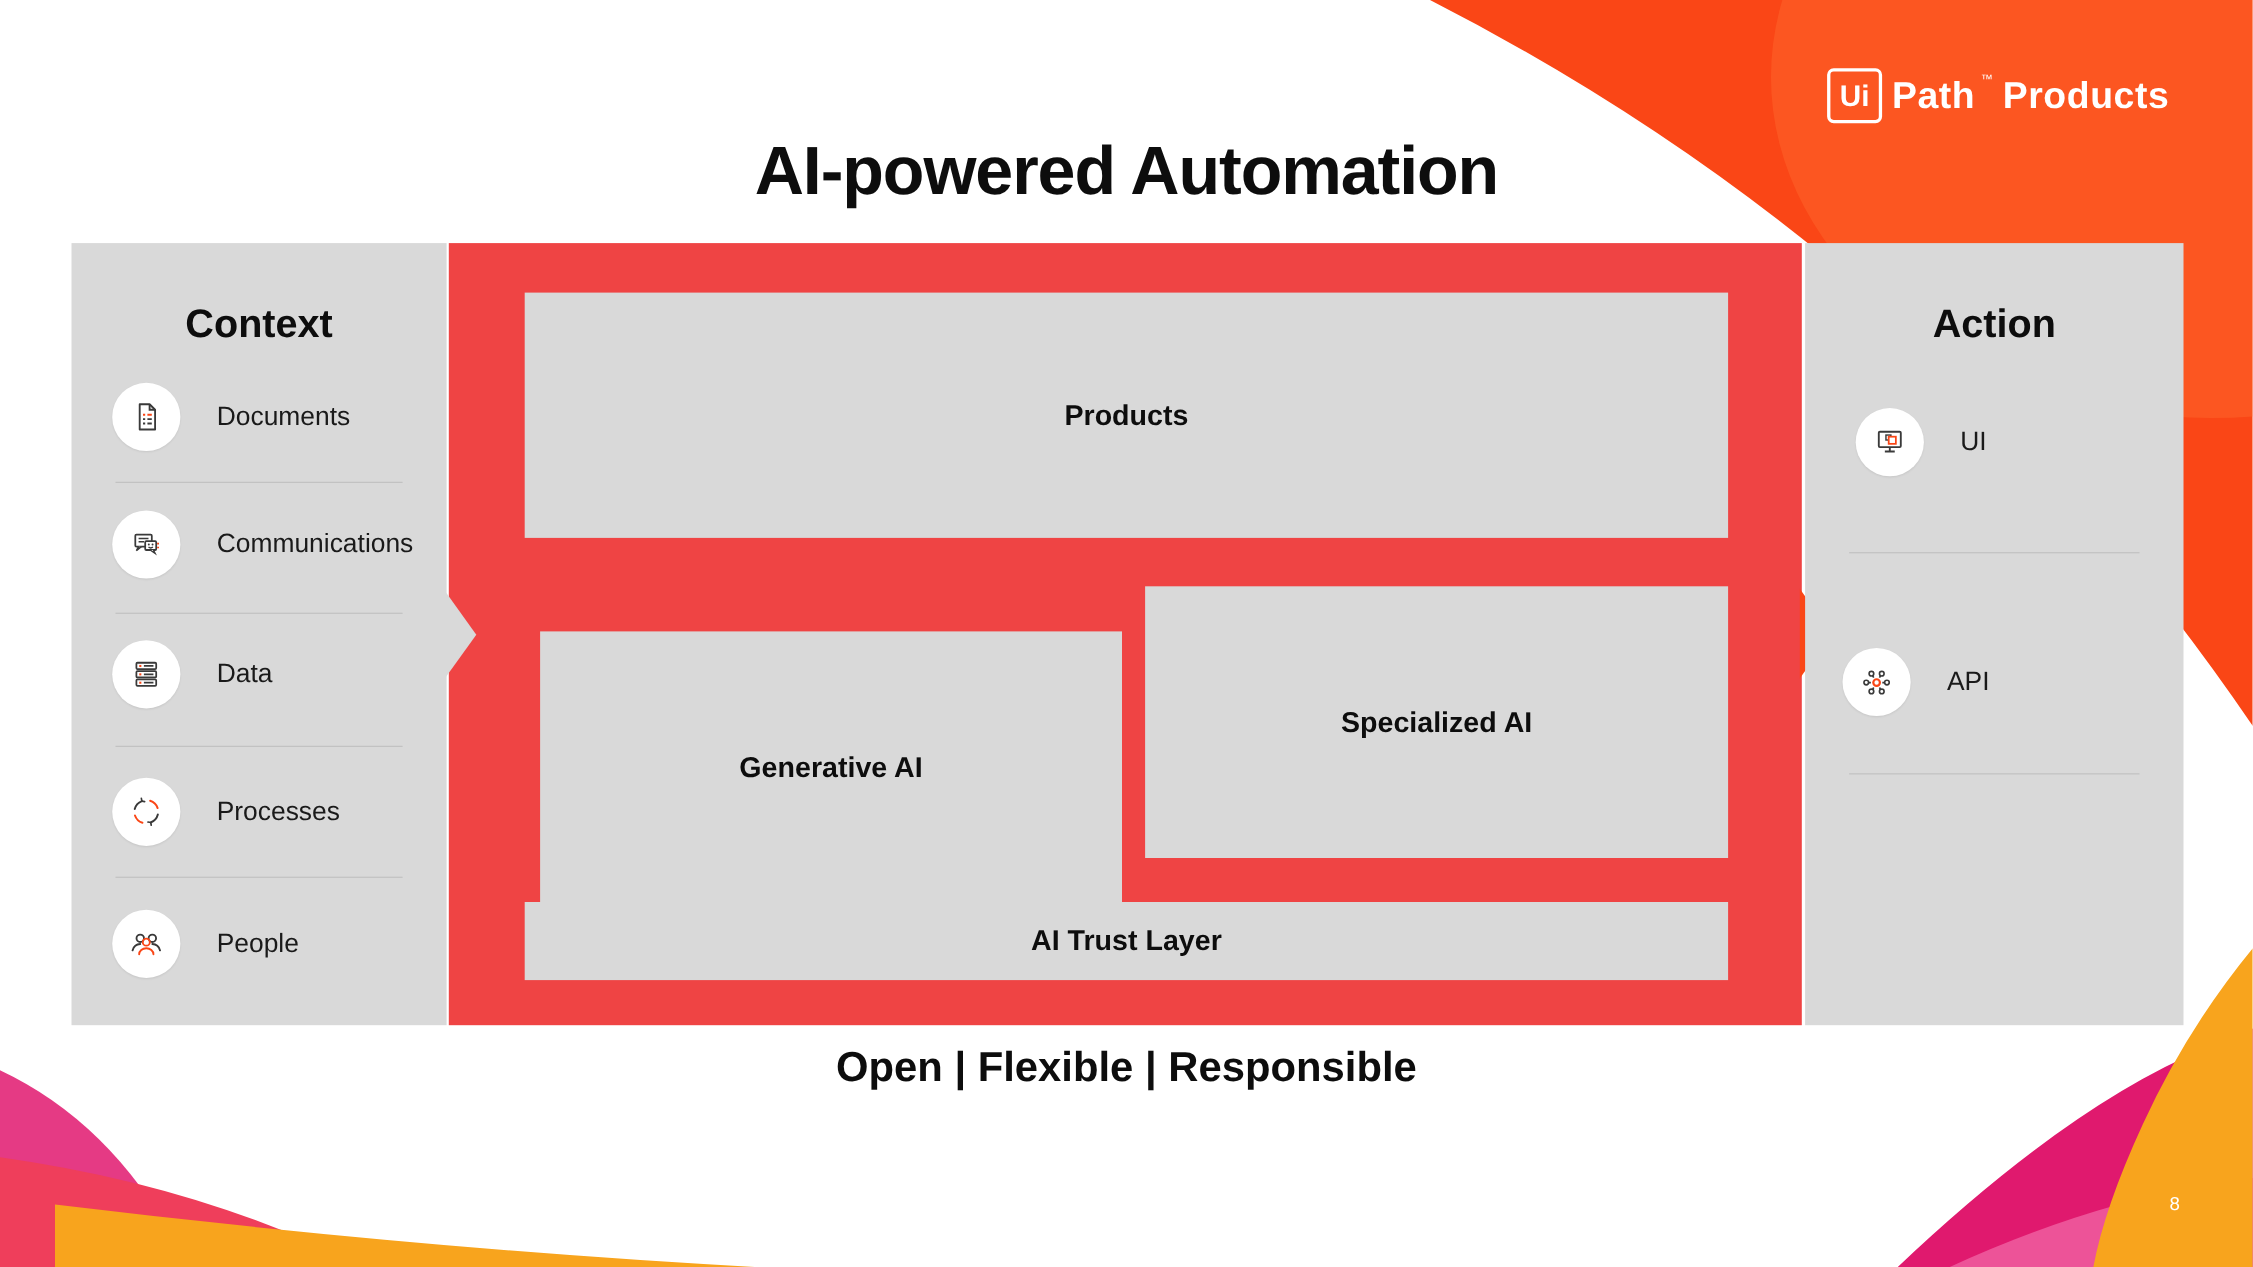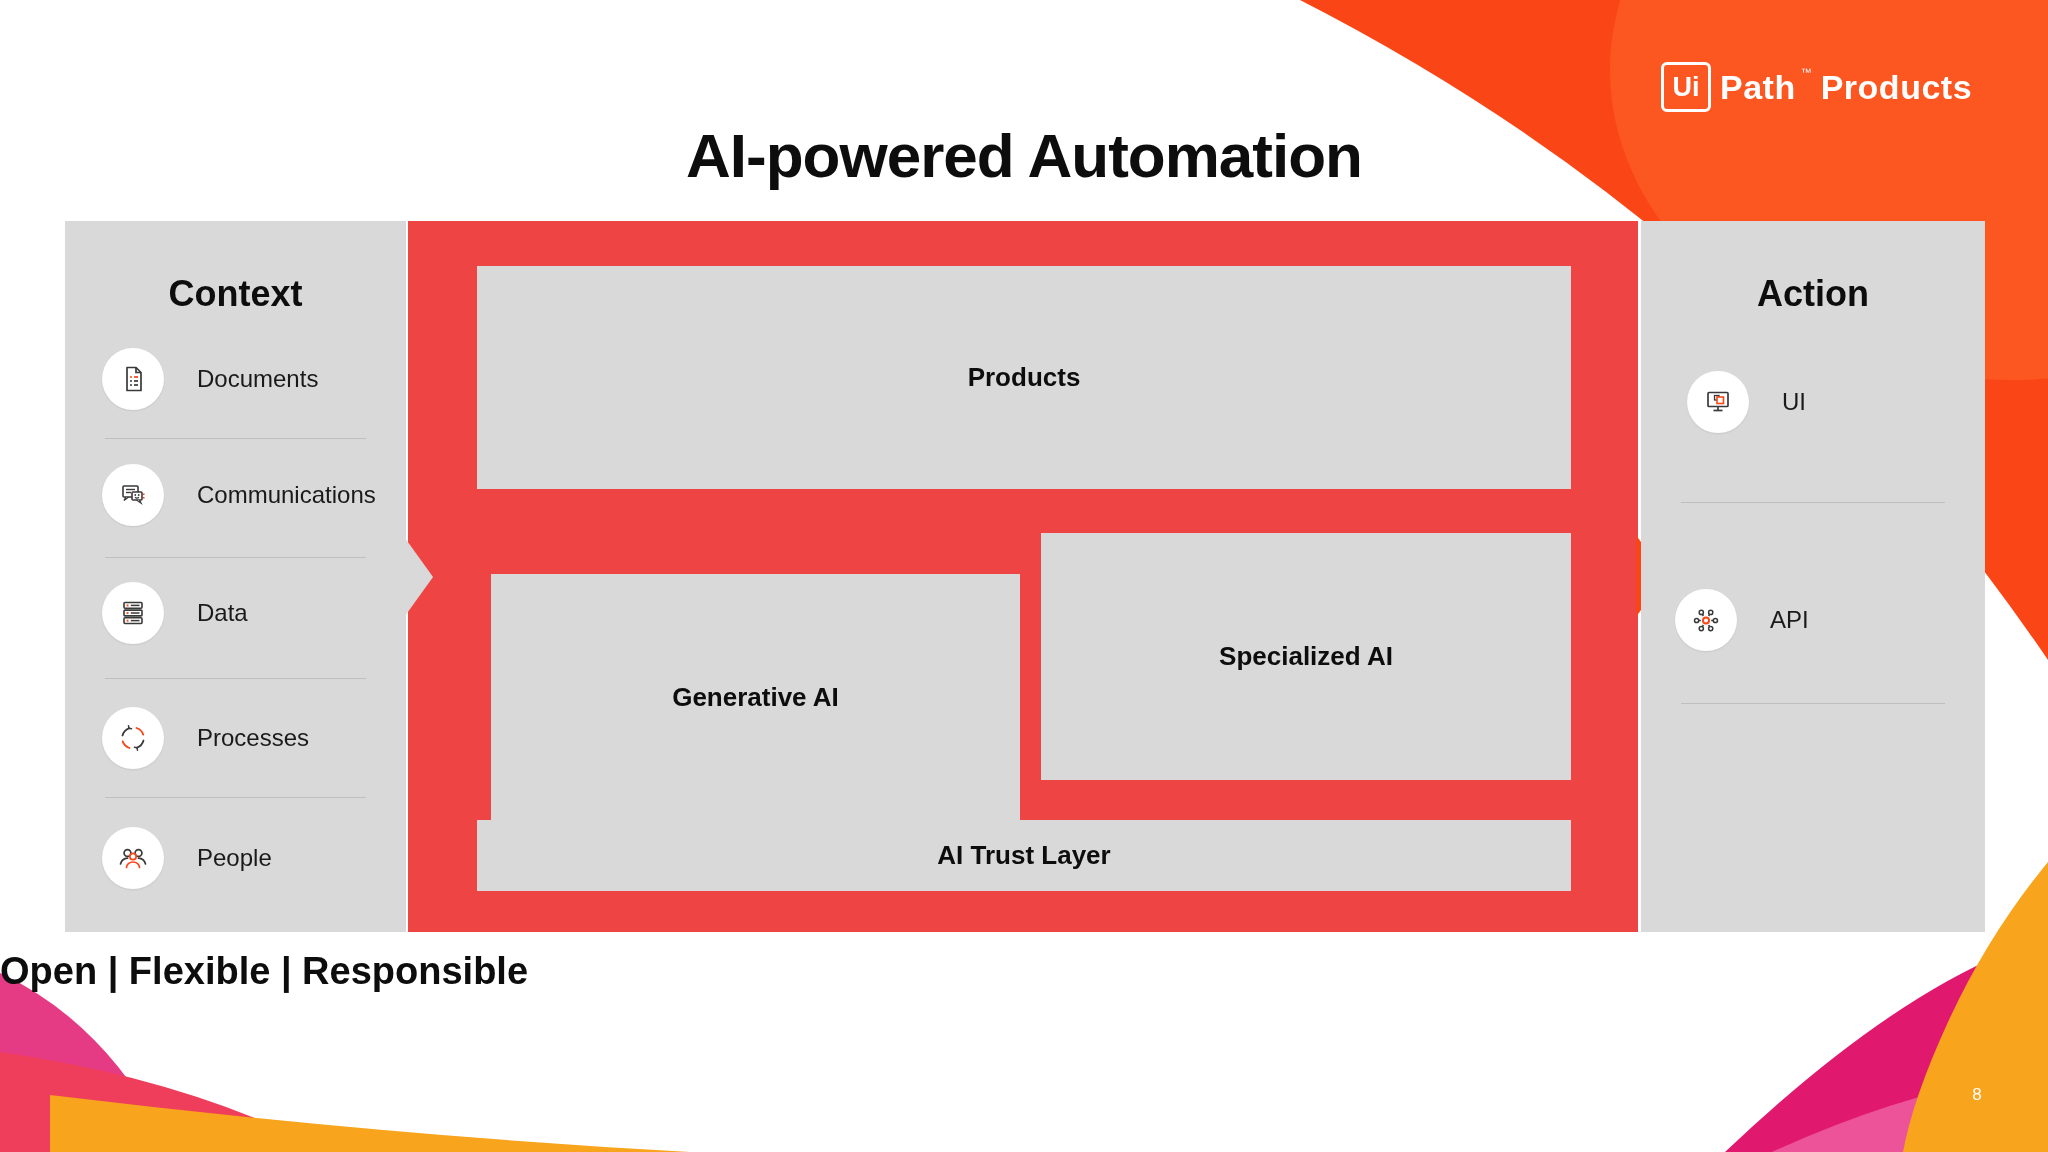--- a/index.html
+++ b/index.html
@@ -37,21 +37,21 @@
     font-size:26px;font-weight:bold;color:#0d0d0d;}
   .box-products{left:69px;top:45px;width:1094px;height:223px;}
   .box-generative{left:83px;top:312px;width:529px;height:247px;margin-top:41px;}
   .box-specialized{left:633px;top:312px;width:530px;height:247px;}
   .box-trust{left:69px;top:599px;width:1094px;height:71px;}
 
   .arrow{position:absolute;}
   .arrow.left-arrow{left:405px;top:538px;}
   .arrow.right-arrow{left:1636px;top:535px;}
 
-  .footer{position:absolute;left:0;top:950px;width:2048px;
+  .footer{position:absolute;left:0;top:950px;width:2048px;text-align:center;
     font-size:38px;font-weight:bold;color:#0d0d0d;}
   .page-number{position:absolute;left:1962px;top:1085px;width:30px;text-align:center;
     font-size:17px;color:#ffffff;}
 
   svg.icon{display:block;}
 </style>
 </head>
 <body>
 
 <div class="slide">

